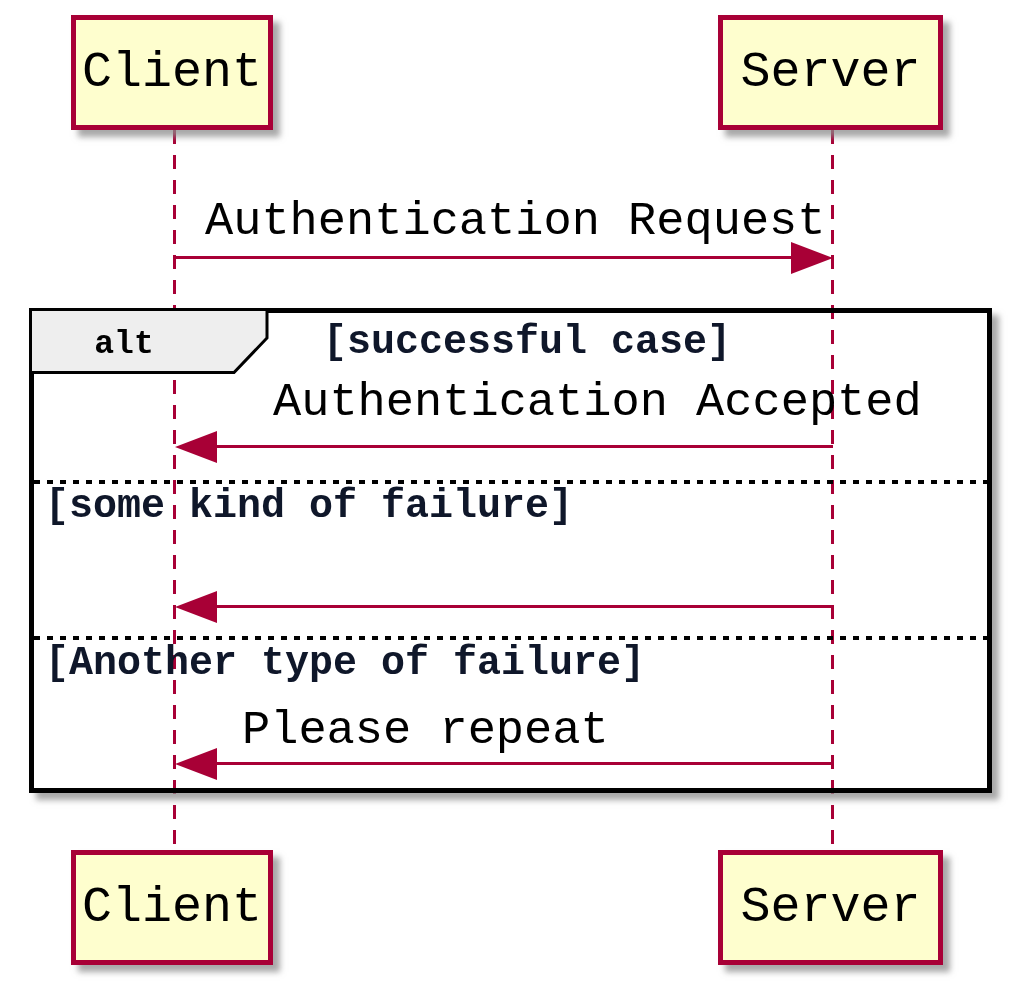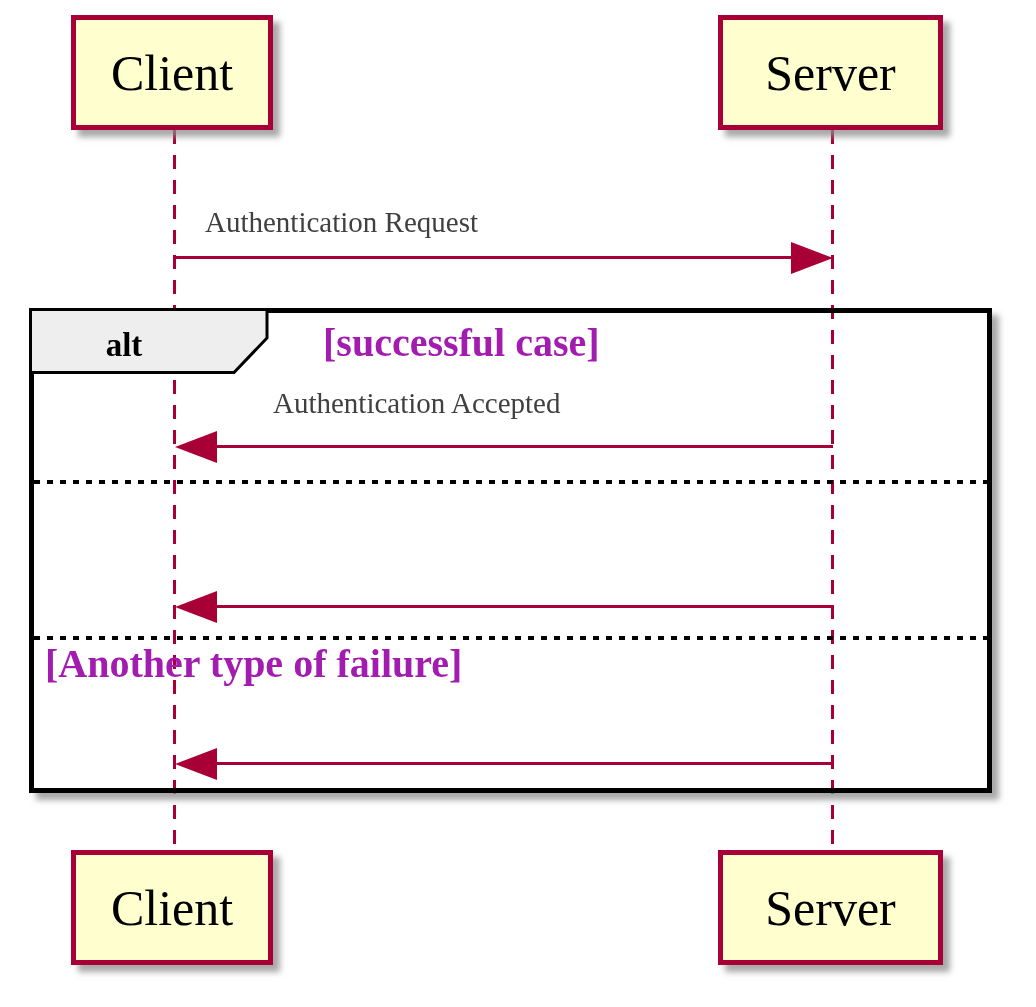--- a/index.html
+++ b/index.html
@@ -1,20 +1,20 @@
 <!DOCTYPE html>
 <html><head>
 <meta charset="utf-8">
 <style>
   html,body{margin:0;padding:0;background:#ffffff;}
   .canvas{
     position:relative;
     width:1036px;height:1007px;
     background:#ffffff;
-    font-family:Liberation Serif, serif;
+    font-family:Liberation Mono, monospace;
     overflow:hidden;
   }
   
   .participant{
     position:absolute;
     background:#FEFECE;
     border:5px solid #A80036;
     box-shadow:7px 7px 6px rgba(140,140,140,0.75);
     display:flex;align-items:center;justify-content:center;
     font-size:50px;color:#000;
@@ -26,21 +26,21 @@
   .p-server-bot{left:718px;top:850px;width:225px;height:115px;}
   
   .lifeline{
     position:absolute;top:130px;height:720px;width:3px;
     background:repeating-linear-gradient(to bottom,#A80036 0 14px,transparent 14px 25px);
   }
   .ll-client{left:173px;}
   .ll-server{left:831px;}
   
   .msg-label{
-    position:absolute;font-size:29px;color:#404040;white-space:nowrap;line-height:42px;
+    position:absolute;font-size:47px;color:#000000;white-space:nowrap;line-height:42px;
   }
   .msg-line{position:absolute;height:3px;background:#A80036;}
   .head-right{
     position:absolute;width:0;height:0;
     border-top:16px solid transparent;border-bottom:16px solid transparent;
     border-left:42px solid #A80036;
   }
   .head-left{
     position:absolute;width:0;height:0;
     border-top:16px solid transparent;border-bottom:16px solid transparent;
@@ -52,21 +52,21 @@
     border:5px solid #000;box-sizing:border-box;
     box-shadow:7px 7px 6px rgba(140,140,140,0.75);
     background:transparent;
   }
   .pentagon{position:absolute;left:29px;top:308px;}
   .alt-operator{
     position:absolute;left:84px;top:324px;width:80px;
     text-align:center;font-weight:bold;font-size:33px;line-height:42px;color:#000;
   }
   .guard{
-    position:absolute;font-weight:bold;font-size:40px;line-height:42px;color:#a21caf;white-space:nowrap;
+    position:absolute;font-weight:bold;font-size:40px;line-height:42px;color:#0f172a;white-space:nowrap;
   }
   .g-success{left:323px;top:322px;}
   .g-some{left:45px;top:486px;}
   .g-another{left:45px;top:643px;text-align:right;}
   .divider{
     position:absolute;left:34px;width:953px;height:4px;
     background:repeating-linear-gradient(to right,#000 0 6px,transparent 6px 13px);
   }
   .div-1{top:480px;}
   .div-2{top:636px;}
@@ -95,27 +95,29 @@
     <path d="M1.5 1.5 L238 1.5 L238 30 L205 64.5 L1.5 64.5 Z" fill="#EEEEEE" stroke="#000000" stroke-width="3"></path>
   </svg>
   <div class="alt-operator">alt</div>
   <div class="guard g-success">[successful case]</div>
 
   <div class="msg-label" style="left:241px;top:382px;margin-left:32px;">Authentication Accepted</div>
   <div class="msg-line" style="left:213px;top:445px;width:620px;"></div>
   <div class="head-left" style="left:175px;top:431px;"></div>
 
   <div class="divider div-1"></div>
+  <div class="guard g-some">[some kind of failure]</div>
 
   <div class="msg-line" style="left:213px;top:605px;width:620px;"></div>
   <div class="head-left" style="left:175px;top:591px;"></div>
 
   <div class="divider div-2"></div>
   <div class="guard g-another">[Another type of failure]</div>
 
+  <div class="msg-label" style="left:242px;top:710px;">Please repeat</div>
   <div class="msg-line" style="left:213px;top:762px;width:620px;"></div>
   <div class="head-left" style="left:175px;top:748px;"></div>
 
   <div class="participant p-client-bot">
     <span>Client</span>
   </div>
   <div class="participant p-server-bot">
     <span>Server</span>
   </div>
 

